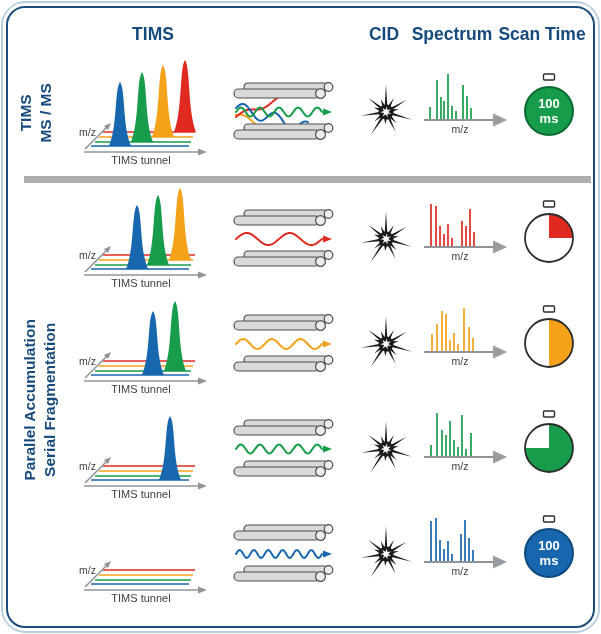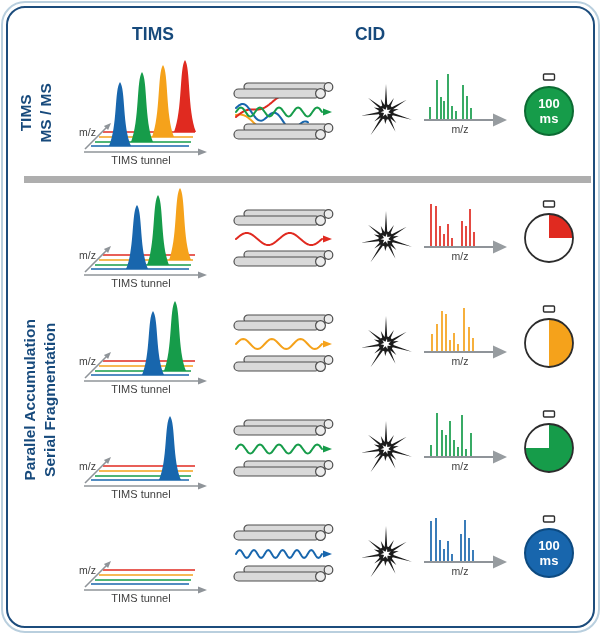--- a/index.html
+++ b/index.html
@@ -1,42 +1,44 @@
 <!DOCTYPE html>
 <html><head>
 <meta charset="utf-8">
 <style>
   html,body{margin:0;padding:0;background:#fff;}
   #canvas{
     position:relative;width:601px;height:634px;background:#ffffff;
-    font-family:"Liberation Sans",sans-serif;overflow:hidden;
+    font-family:"Liberation Sans",sans-serif;overflow:hidden;border-radius:28px;
   }
   .frame-outer{position:absolute;left:1px;top:1px;right:1px;bottom:1px;
     border:2px solid #b9cfde;border-radius:24px;pointer-events:none;}
   .frame-inner{position:absolute;left:6px;top:6px;right:6px;bottom:6px;
     border:2px solid #1c4c7c;border-radius:19px;pointer-events:none;}
   .col-h{position:absolute;top:24px;transform:translateX(-50%);
     font-weight:bold;font-size:17.5px;color:#174a7c;white-space:nowrap;}
-  .h-tims{left:153px}.h-quad{left:283px}.h-cid{left:370px}.h-spec{left:452px}.h-scan{left:542px}
+  .h-tims{left:153px}.h-quad{left:283px}.h-cid{left:384px}.h-spec{left:452px}.h-scan{left:542px}
   .vlabel{position:absolute;transform:rotate(-90deg);color:#174a7c;font-weight:bold;
     font-size:15.5px;text-align:center;line-height:1.28;white-space:nowrap;}
   #vlabel1{left:-24px;top:93px;width:120px;}
   #vlabel2{left:-70px;top:380px;width:220px;}
   .divider{position:absolute;left:24px;top:176px;width:567px;height:7px;background:#aeaeae;}
   svg{display:block;}
   svg text{font-family:"Liberation Sans",sans-serif;}
 </style>
 </head>
 <body>
 
 <div id="canvas">
   <div class="divider"></div>
 
   <span class="col-h h-tims">TIMS</span>
   <span class="col-h h-cid">CID</span>
+  <span class="col-h h-spec">Spectrum</span>
+  <span class="col-h h-scan">Scan Time</span>
 
   <div class="vlabel" id="vlabel1">
     <div>TIMS</div>
     <div>MS / MS</div>
   </div>
   <div class="vlabel" id="vlabel2">
     <div>Parallel Accumulation</div>
     <div>Serial Fragmentation</div>
   </div>
 

